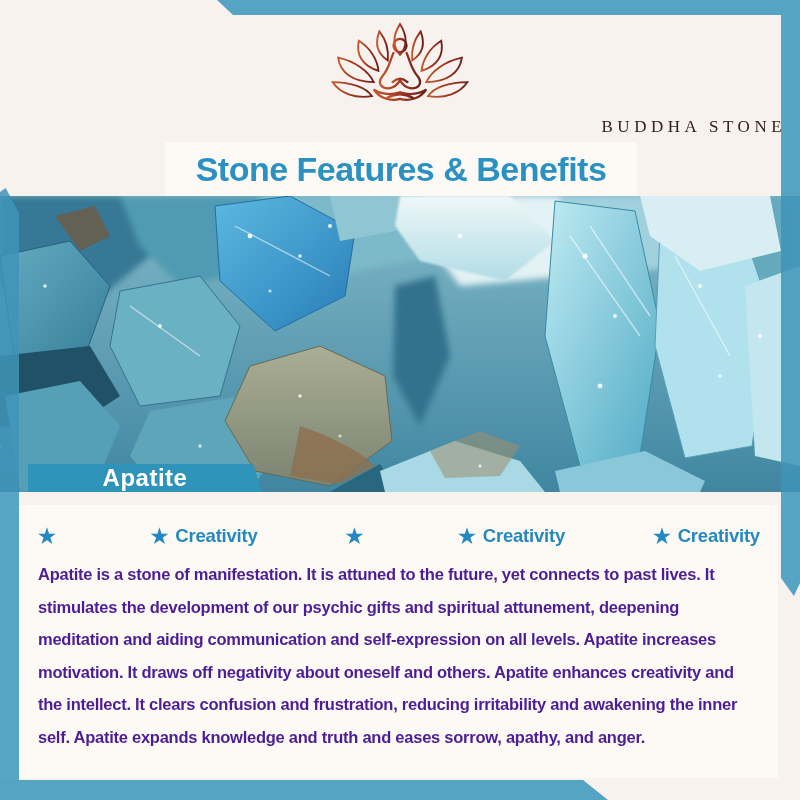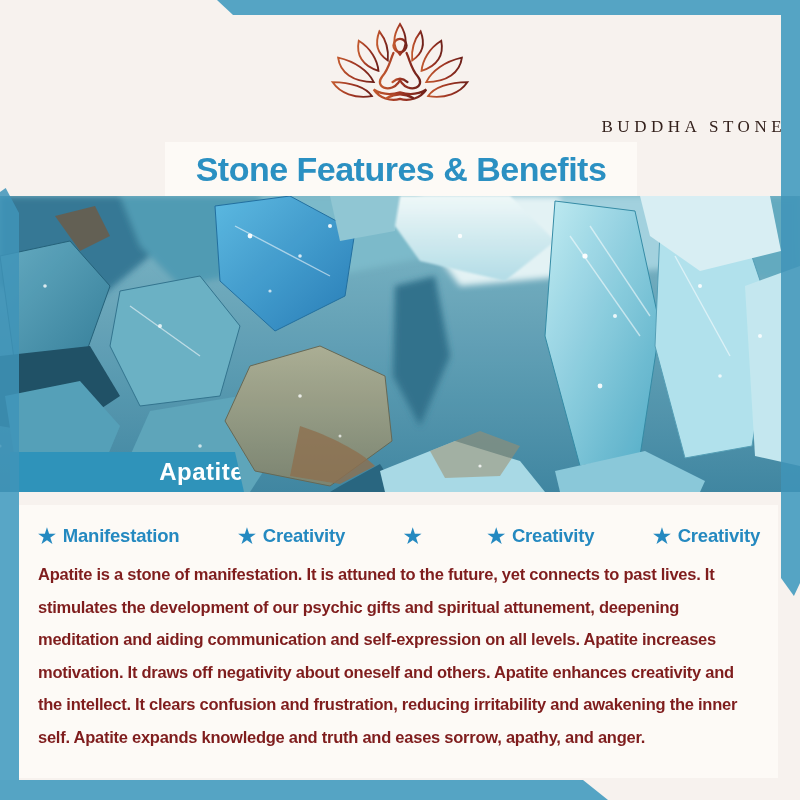--- a/index.html
+++ b/index.html
@@ -35,39 +35,39 @@
     background:#fdfaf6;display:flex;align-items:center;justify-content:center;z-index:6;
   }
   .title-banner h1{
     margin:16px;font-size:34px;font-weight:800;letter-spacing:-0.5px;color:#2b90c2;
   }
 
   
   .photo{position:absolute;top:196px;left:0;width:800px;height:296px;margin:0;z-index:10;}
   .photo svg{display:block;}
   .ribbon{
-    position:absolute;left:10px;bottom:0;width:234px;height:40px;background:#2f93ba;
+    position:absolute;left:28px;bottom:0;width:234px;height:28px;background:#2f93ba;
     clip-path:polygon(0 0,calc(100% - 9px) 0,100% 100%,0 100%);
-    display:flex;align-items:center;justify-content:flex-end;z-index:12;
+    display:flex;align-items:center;justify-content:center;z-index:12;
   }
   .ribbon span{color:#ffffff;font-size:24px;font-weight:700;letter-spacing:0.5px;}
 
   
   .card{
     position:absolute;top:505px;left:18px;width:760px;height:273px;background:#fdfaf6;
     box-sizing:border-box;padding:20px 18px 0 20px;z-index:20;
   }
   .features{
     display:flex;justify-content:space-between;align-items:center;
     color:#2489c0;font-weight:700;font-size:18.5px;letter-spacing:-0.2px;white-space:nowrap;
   }
   .feature{display:flex;align-items:center;}
   .feature .star{font-size:20px;margin-right:7px;line-height:1;}
   .desc{
-    margin:11px 0 0 0;color:#7f1d1d;font-weight:700;font-size:16.5px;
+    margin:11px 0 0 0;color:#4c1d95;font-weight:700;font-size:16.5px;
     line-height:32.5px;letter-spacing:-0.25px;
   }
 </style>
 </head>
 <body>
 
 <div class="page">
 
   <header class="brand">
     <svg width="150" height="92" viewBox="0 0 160 98" aria-hidden="true">
@@ -207,21 +207,20 @@
     </svg>
     <figcaption class="ribbon">
       <span>Apatite</span>
     </figcaption>
   </figure>
 
   <section class="card">
     <div class="features">
       <span class="feature">
         <span class="star">★</span>
-        <span>Manifestation</span>
       </span>
       <span class="feature">
         <span class="star">★</span>
         <span>Creativity</span>
       </span>
       <span class="feature">
         <span class="star">★</span>
       </span>
       <span class="feature">
         <span class="star">★</span>

